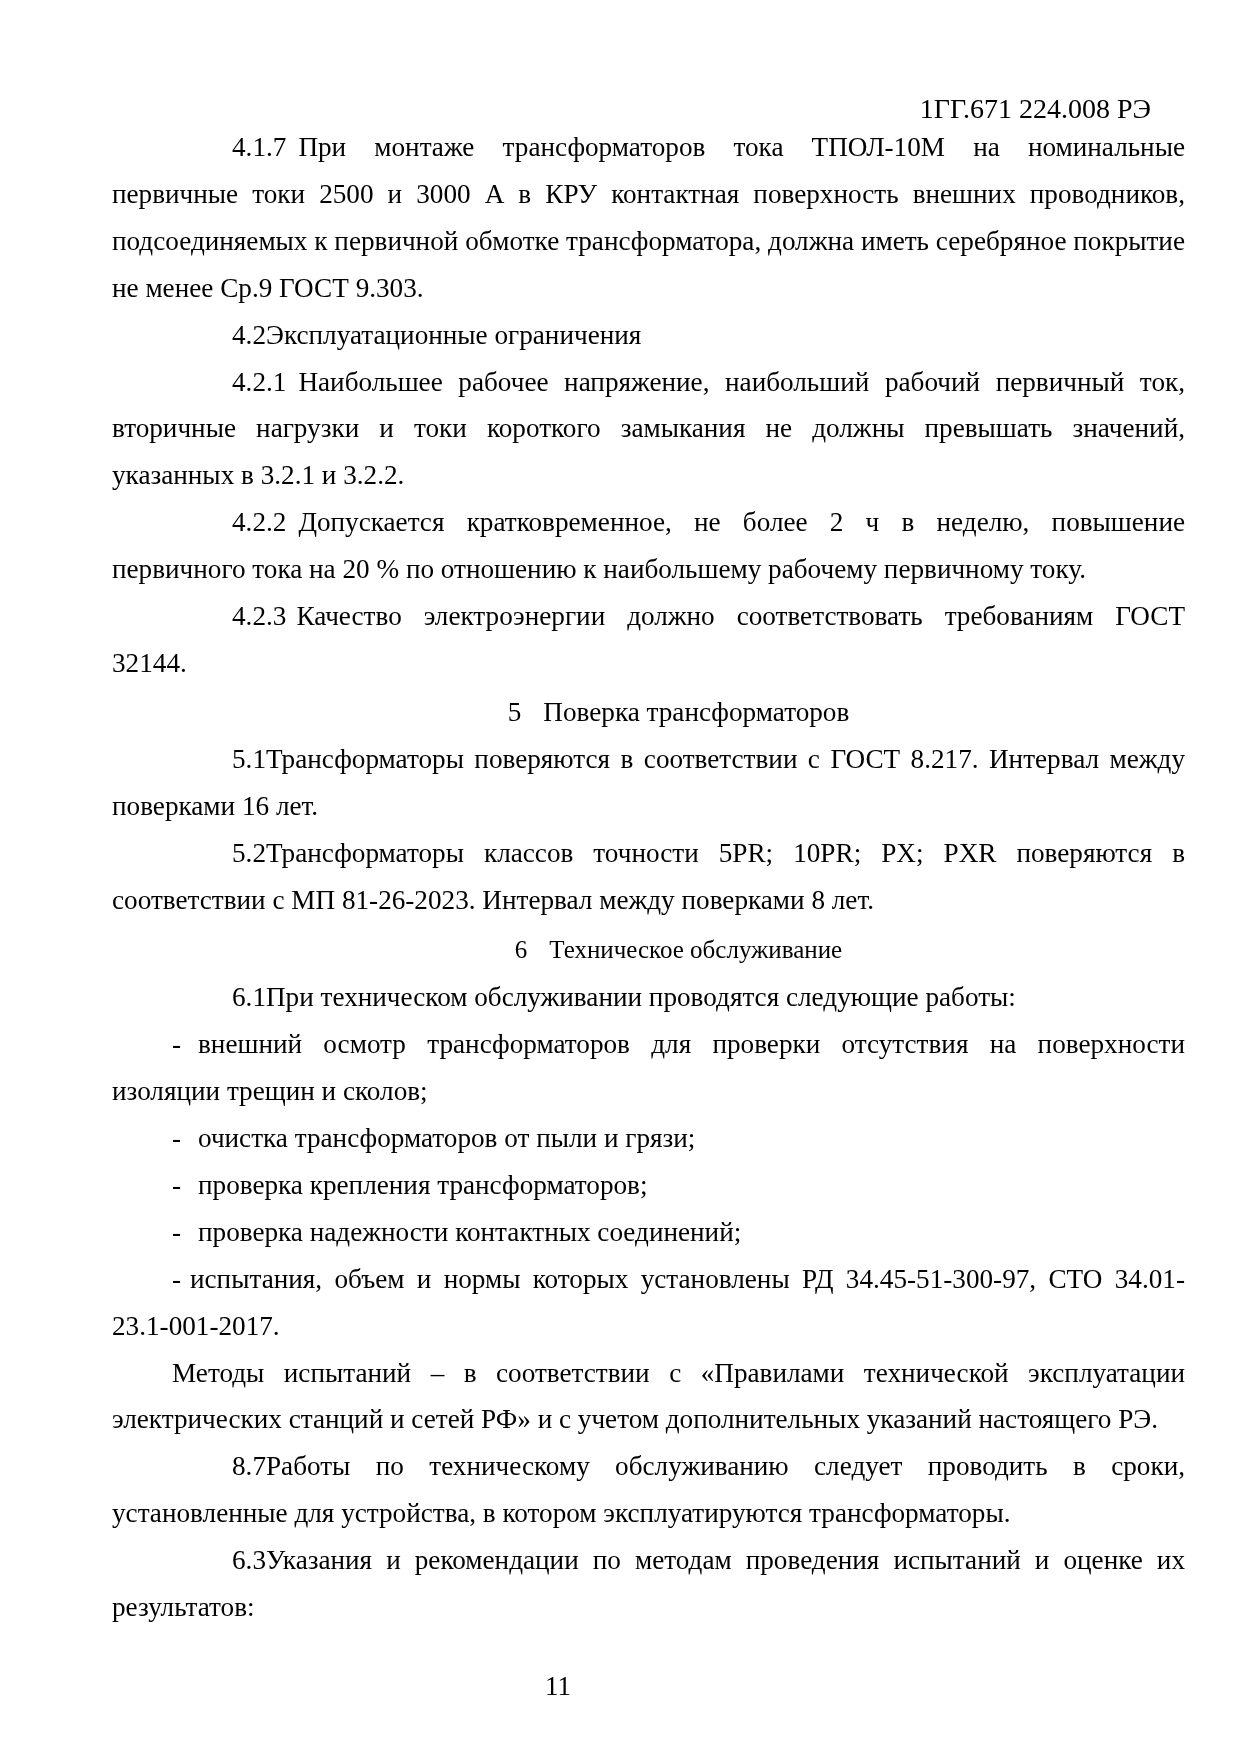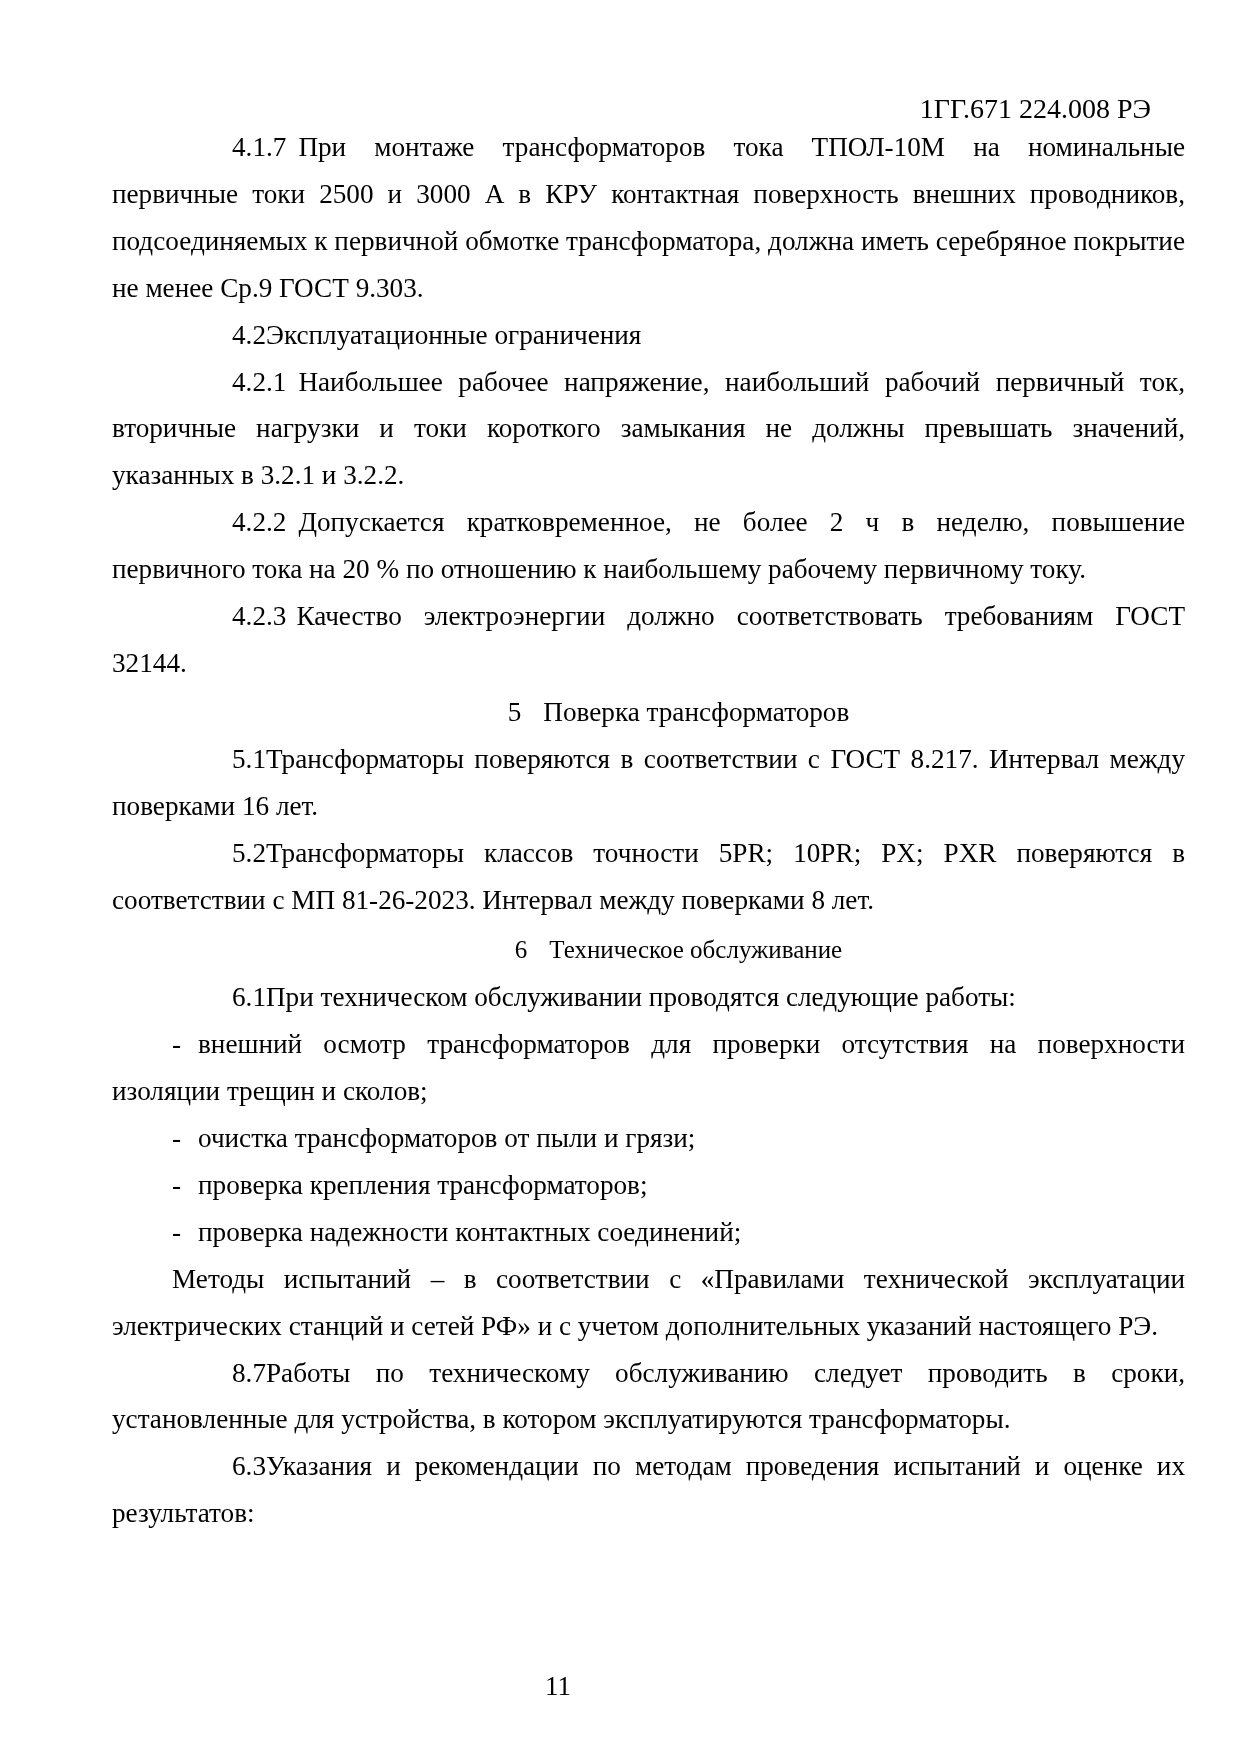--- a/index.html
+++ b/index.html
@@ -84,20 +84,21 @@
   <p class="p"><span class="num wide">5.2</span><span>Трансформаторы классов точности 5PR; 10PR; PX; PXR поверяются в соответствии с МП 81-26-2023. Интервал между поверками 8 лет.</span></p>
 
   <h2 class="heading" style="font-size:25px;line-height:46.9px;margin-top:4px;"><span class="hnum">6</span><span>Техническое обслуживание</span></h2>
 
   <p class="p"><span class="num wide">6.1</span><span>При техническом обслуживании проводятся следующие работы:</span></p>
 
   <p class="bullet"><span class="dash">-</span><span>внешний осмотр трансформаторов для проверки отсутствия на поверхности изоляции трещин и сколов;</span></p>
   <p class="bullet"><span class="dash">-</span><span>очистка трансформаторов от пыли и грязи;</span></p>
   <p class="bullet"><span class="dash">-</span><span>проверка крепления трансформаторов;</span></p>
   <p class="bullet"><span class="dash">-</span><span>проверка надежности контактных соединений;</span></p>
+  <p class="bullet"><span class="dash" style="width:18px;">-</span><span>испытания, объем и нормы которых установлены РД 34.45-51-300-97, СТО 34.01-23.1-001-2017.</span></p>
 
   <p class="p"><span>Методы испытаний – в соответствии с «Правилами технической эксплуатации электрических станций и сетей РФ» и с учетом дополнительных указаний настоящего РЭ.</span></p>
 
   <p class="p"><span class="num wide">8.7</span><span>Работы по техническому обслуживанию следует проводить в сроки, установленные для устройства, в котором эксплуатируются трансформаторы.</span></p>
 
   <p class="p"><span class="num wide">6.3</span><span>Указания и рекомендации по методам проведения испытаний и оценке их результатов:</span></p>
 
 </div>
 
 <div class="page-number">11</div>

